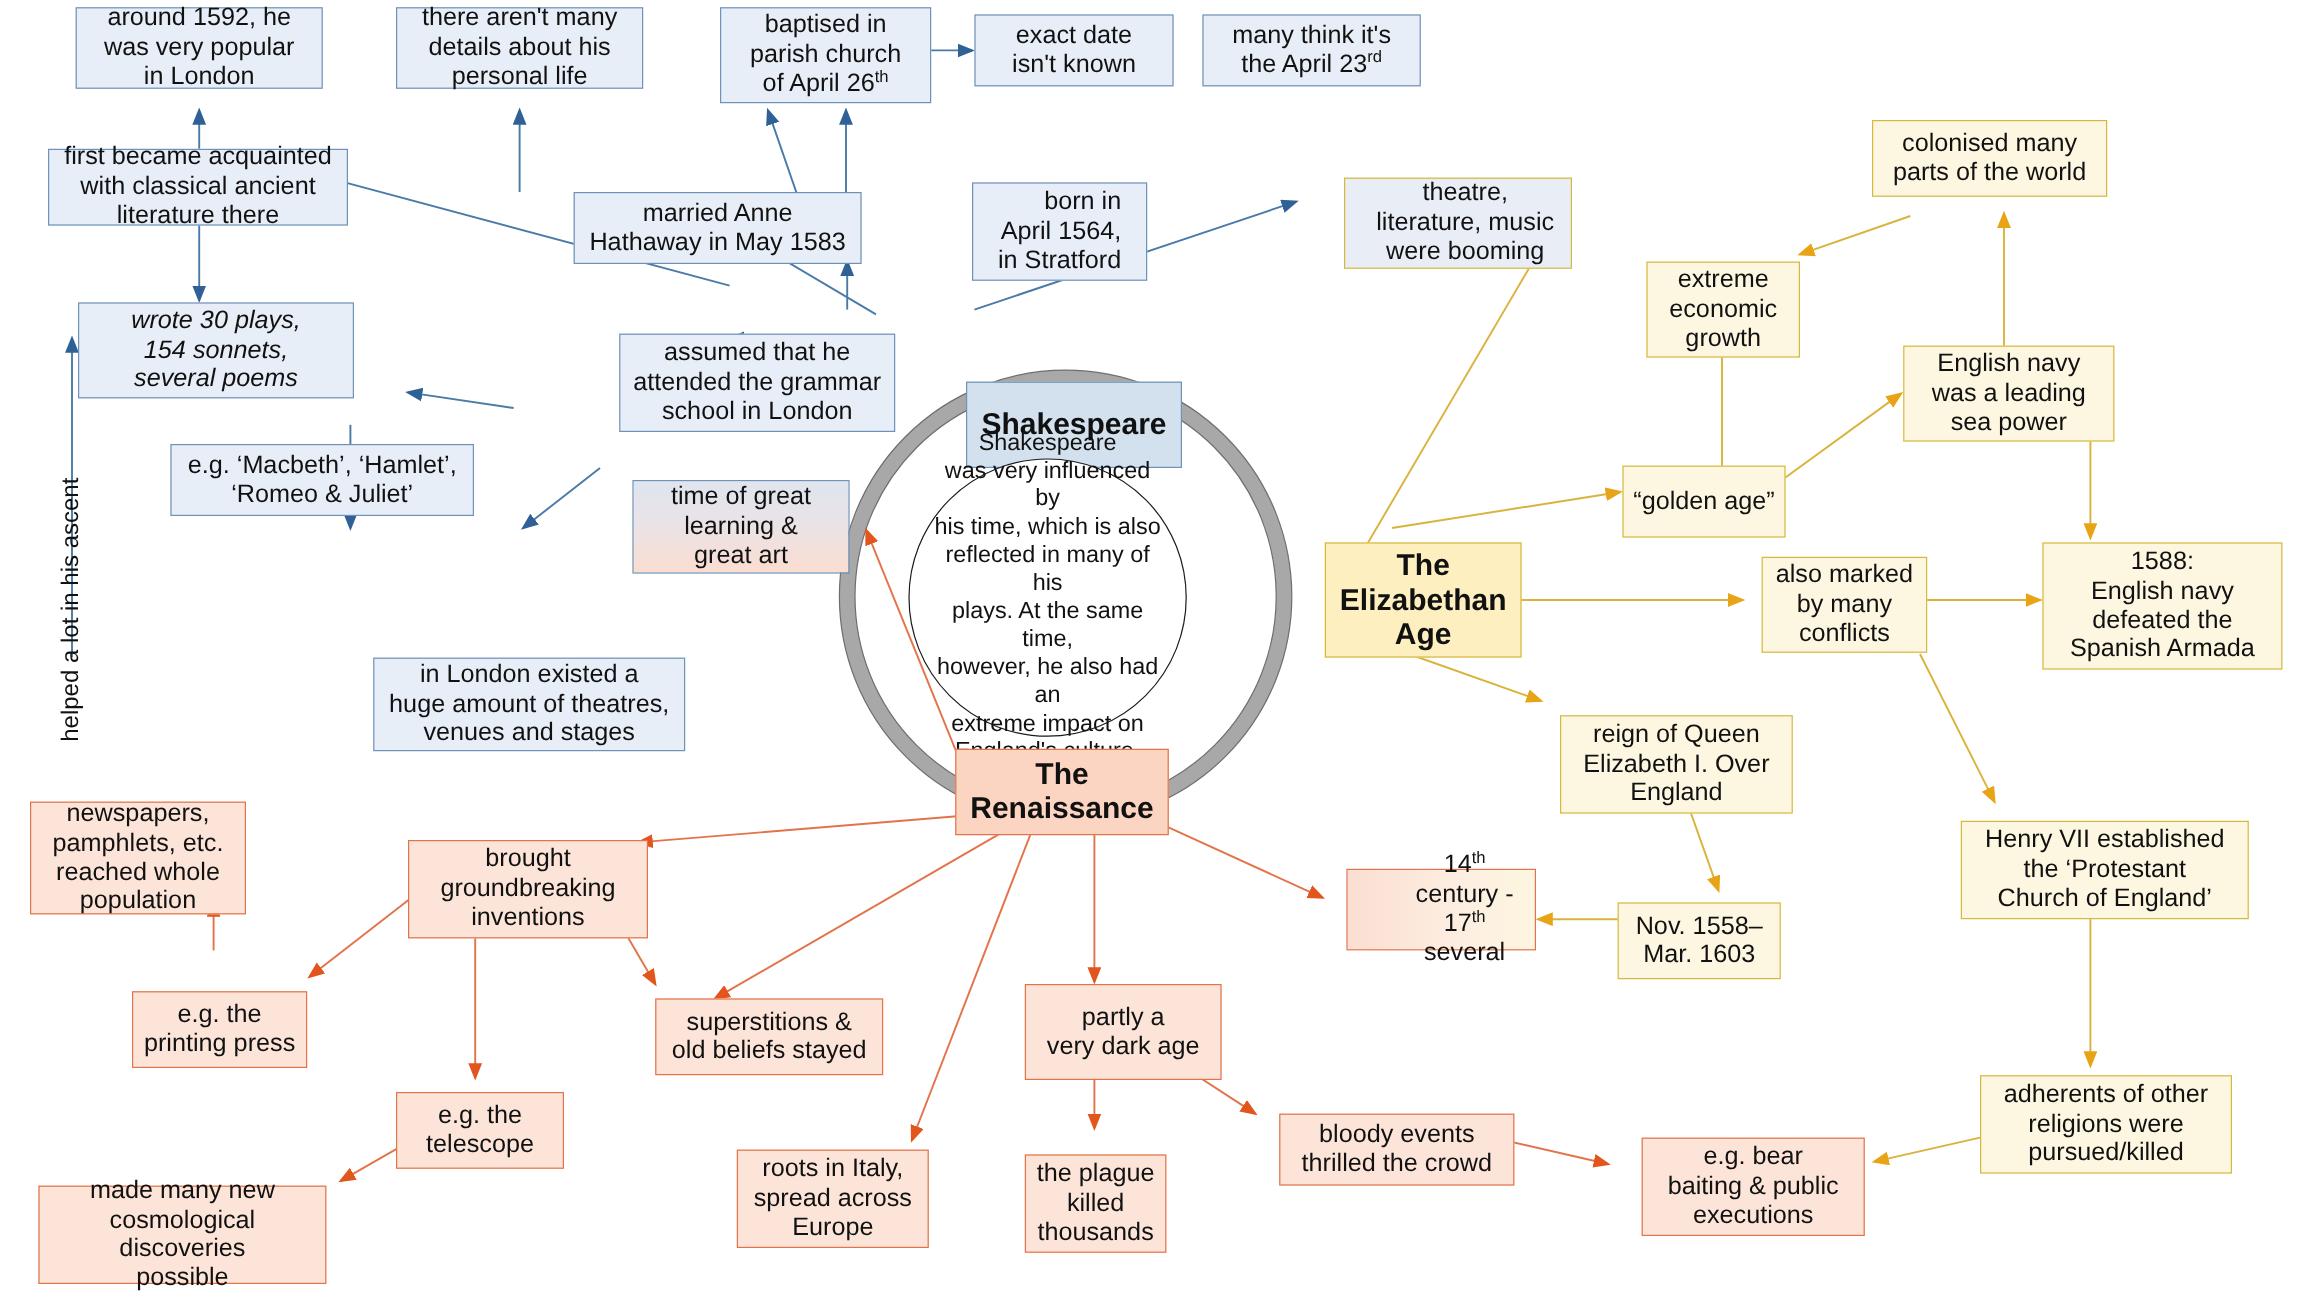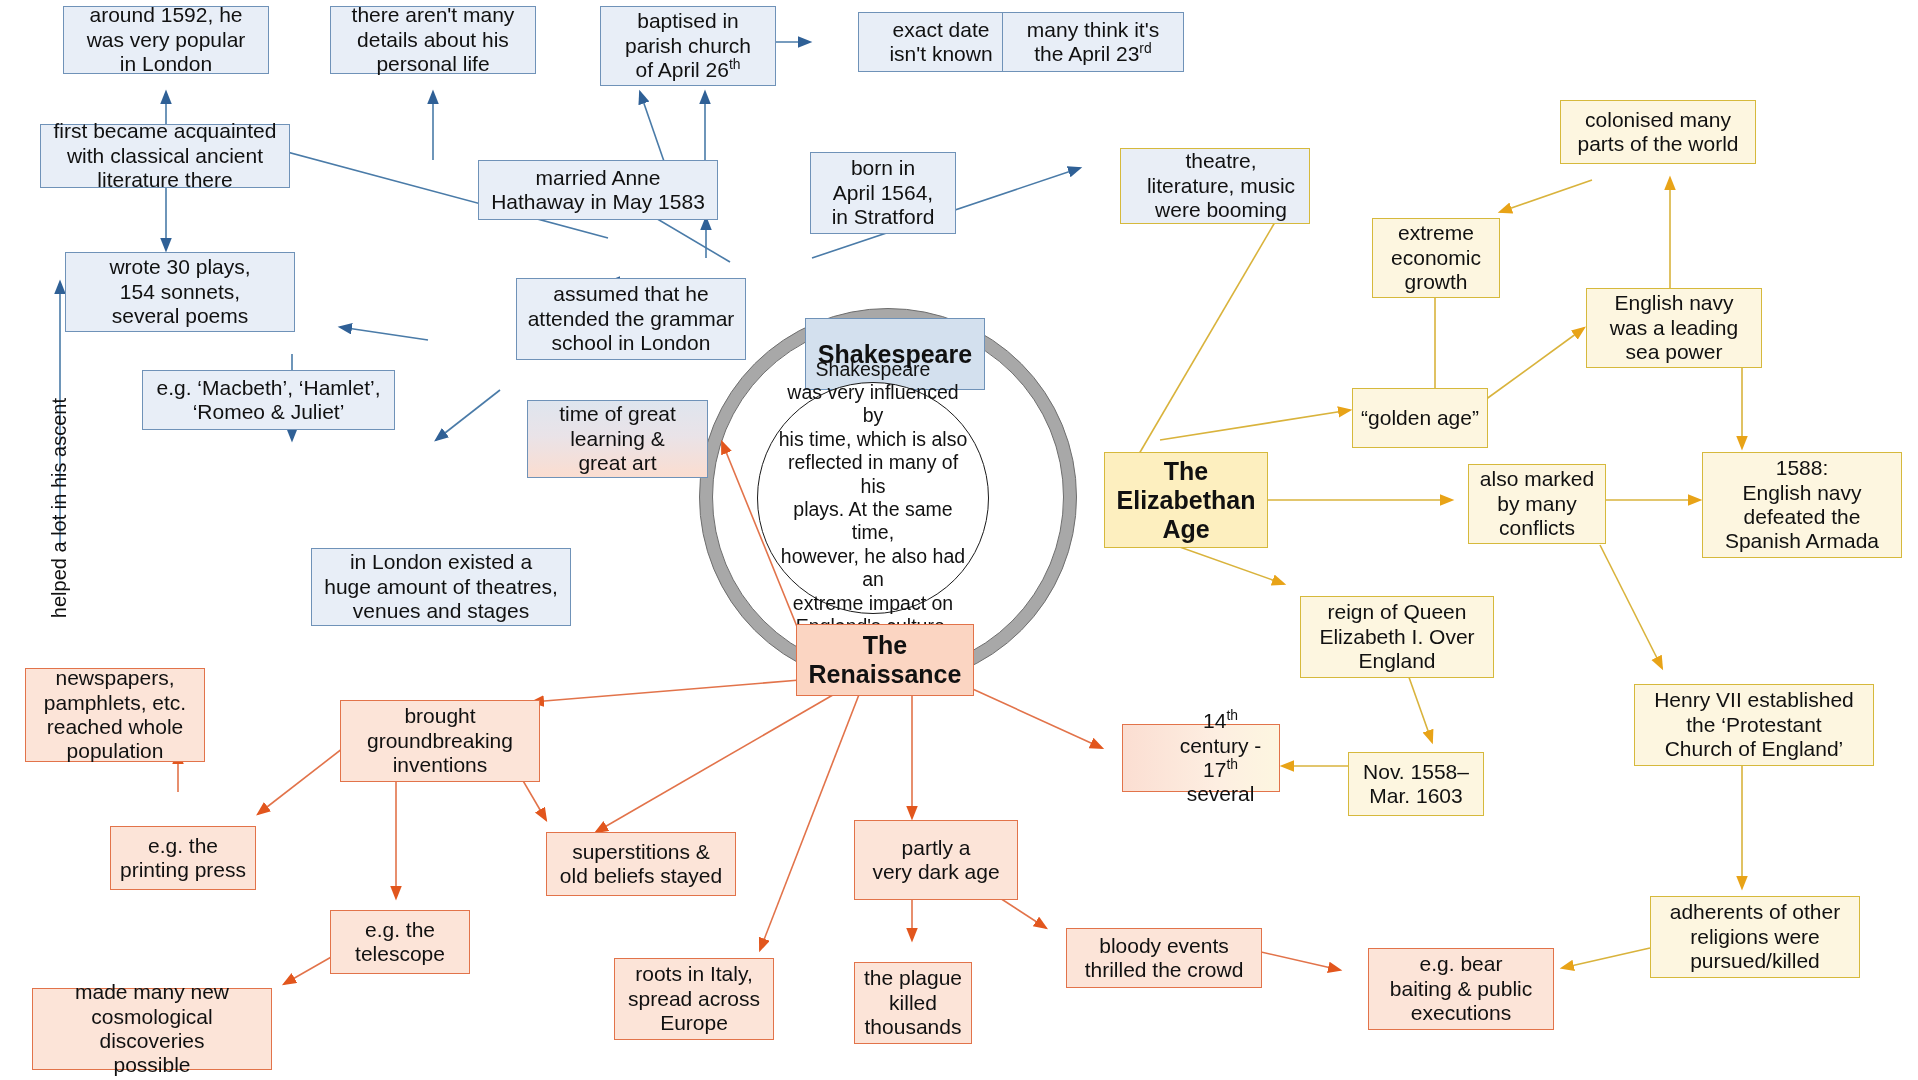--- a/index.html
+++ b/index.html
@@ -204,40 +204,40 @@
   <div class="node n-blue" style="left:330px;top:6px;width:206px;height:68px;">there aren't many
 details about his
 personal life</div>
 
   <div class="node n-blue" style="left:600px;top:6px;width:176px;height:80px;">
     <span><span>baptised in
 parish church
 of April 26</span><sup>th</sup></span>
   </div>
 
-  <div class="node n-blue" style="left:812px;top:12px;width:166px;height:60px;margin-left:46px;">exact date
+  <div class="node n-blue" style="left:812px;top:12px;width:166px;height:60px;">exact date
 isn't known</div>
 
   <div class="node n-blue" style="left:1002px;top:12px;width:182px;height:60px;">
     <span><span>many think it's
 the April 23</span><sup>rd</sup></span>
   </div>
 
   <div class="node n-blue" style="left:40px;top:124px;width:250px;height:64px;">first became acquainted
 with classical ancient
 literature there</div>
 
   <div class="node n-blue" style="left:478px;top:160px;width:240px;height:60px;">married Anne
 Hathaway in May 1583</div>
 
-  <div class="node n-blue" style="left:810px;top:152px;width:146px;height:82px;">born in
+  <div class="node n-blue" style="left:810px;top:152px;width:146px;height:82px;text-align:right;">born in
 April 1564,
 in Stratford</div>
 
-  <div class="node n-blue" style="left:65px;top:252px;width:230px;height:80px;">wrote 30 plays,
+  <div class="node n-blue" style="left:65px;top:252px;width:230px;height:80px;font-style:italic;">wrote 30 plays,
 154 sonnets,
 several poems</div>
 
   <div class="node n-blue" style="left:516px;top:278px;width:230px;height:82px;">assumed that he
 attended the grammar
 school in London</div>
 
   <div class="node hub n-blue" style="left:805px;top:318px;width:180px;height:72px;">Shakespeare</div>
 
   <div class="node n-blue" style="left:142px;top:370px;width:253px;height:60px;">e.g. ‘Macbeth’, ‘Hamlet’,

